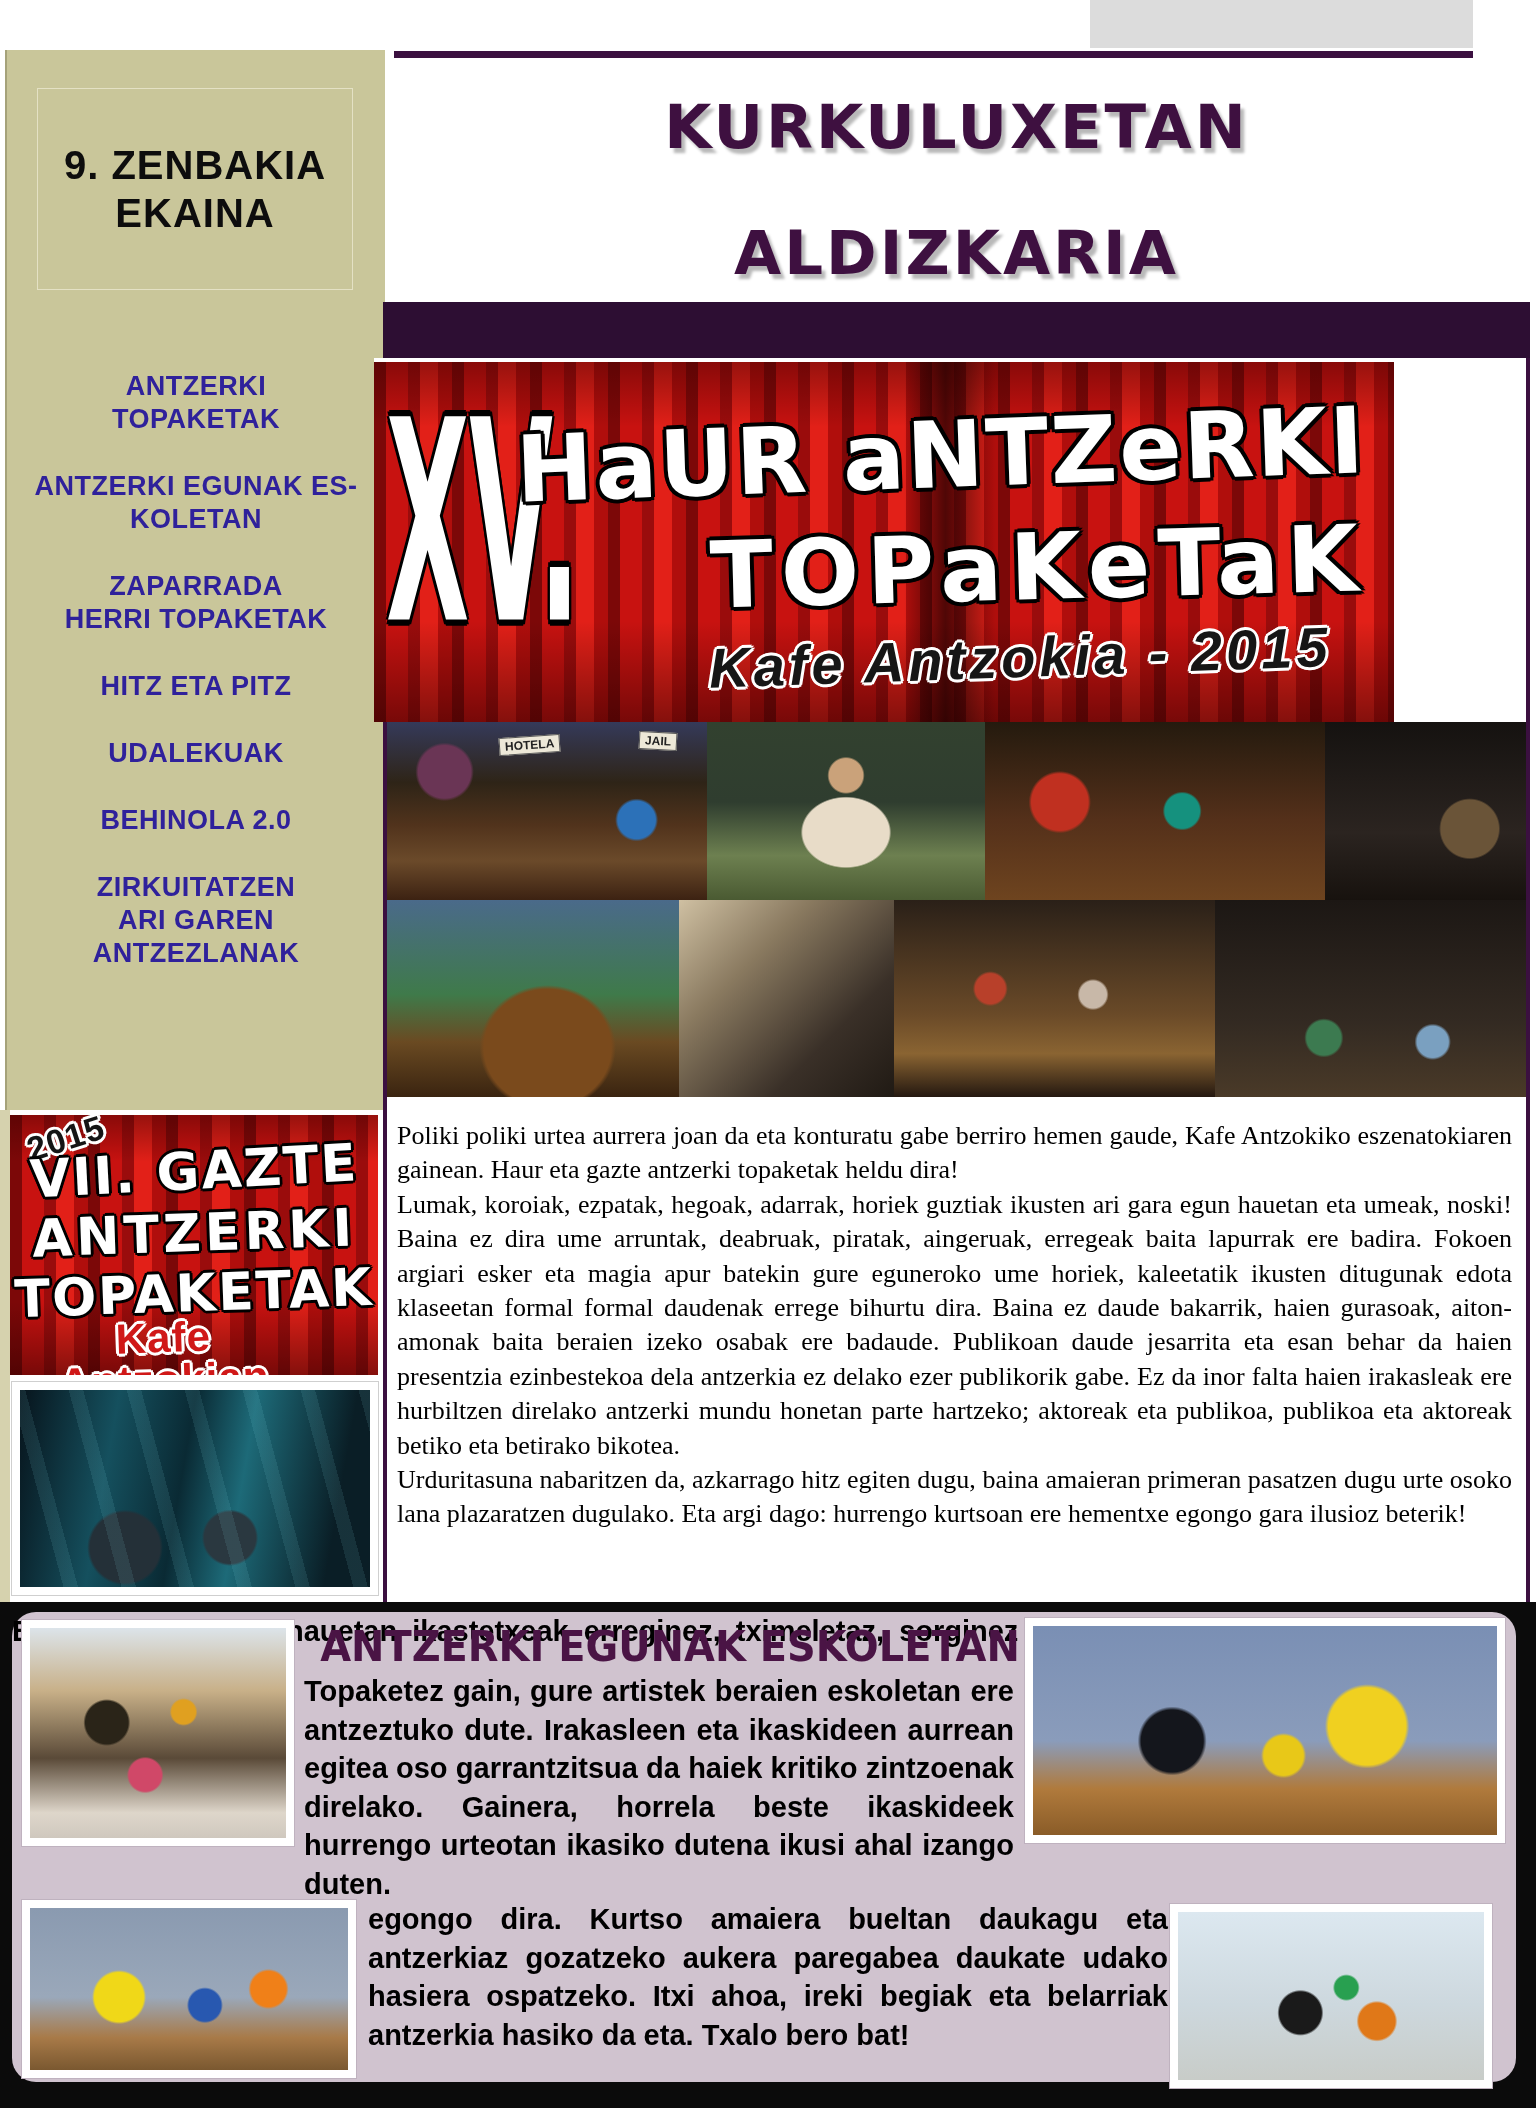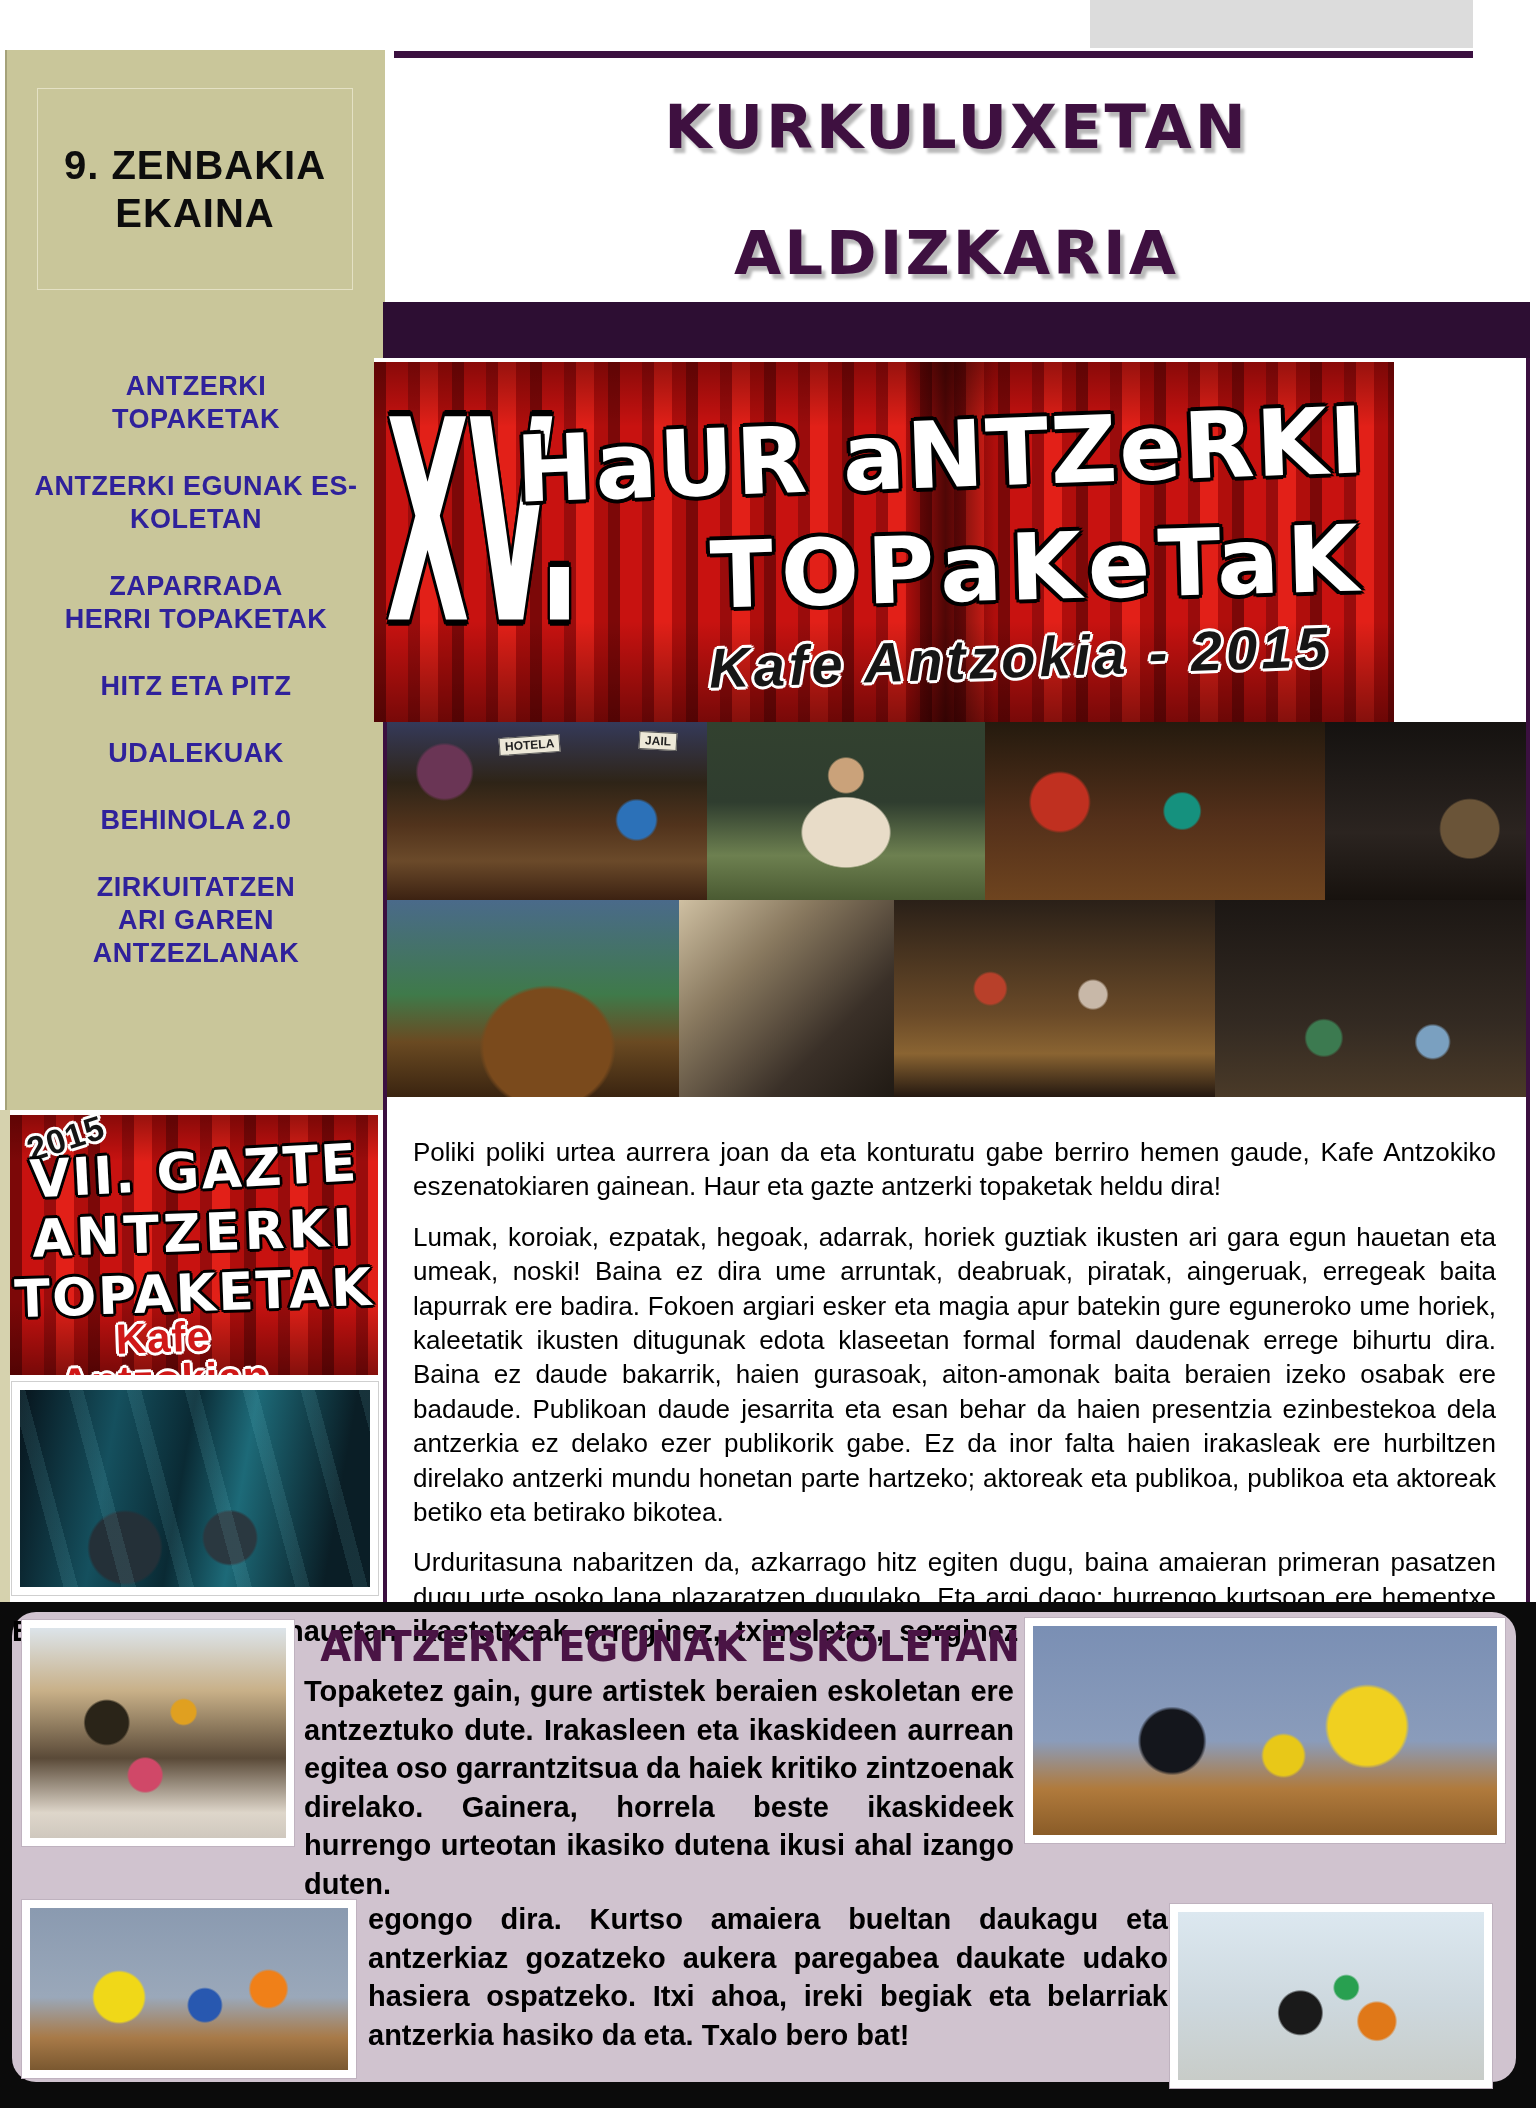--- a/index.html
+++ b/index.html
@@ -85,21 +85,21 @@
                   radial-gradient(circle at 70% 72%,#7aa0c0 0 6%,transparent 7%),
                   linear-gradient(180deg,#1c1714 0%,#332a22 62%,#4a3a28 100%);}
   .sign{position:absolute;background:#ede8d8;color:#222;font-weight:bold;font-size:12px;line-height:14px;
         padding:1px 5px;border:1px solid #555;}
   #sign-hotel{left:112px;top:14px;transform:rotate(-4deg);}
   #sign-jail{left:252px;top:10px;transform:rotate(3deg);}
 
   
   #article{left:387px;top:1105px;width:1139px;height:497px;background:#fff;box-sizing:border-box;
            padding:14px 14px 0 10px;font-size:26px;line-height:34.4px;color:#000;text-align:justify;}
-  #article p{margin:16px;}
+  #article p{margin:0;font-family:Liberation Serif, serif;}
 
   
   #poster{left:10px;top:1115px;width:368px;height:260px;overflow:hidden;}
   #poster-year{position:absolute;left:16px;top:4px;font-weight:bold;font-size:34px;color:#151515;
                letter-spacing:1px;transform:rotate(-18deg);}
   .poster-line{position:absolute;left:0;width:100%;text-align:center;font-family:"DejaVu Sans",sans-serif;
                font-weight:bold;line-height:1;}
   #poster-l1{top:30px;font-size:52px;transform:rotate(-3deg);letter-spacing:2px;}
   #poster-l2{top:92px;font-size:52px;transform:rotate(-2deg);letter-spacing:4px;}
   #poster-l3{top:152px;font-size:52px;transform:rotate(-2deg);letter-spacing:2px;}

